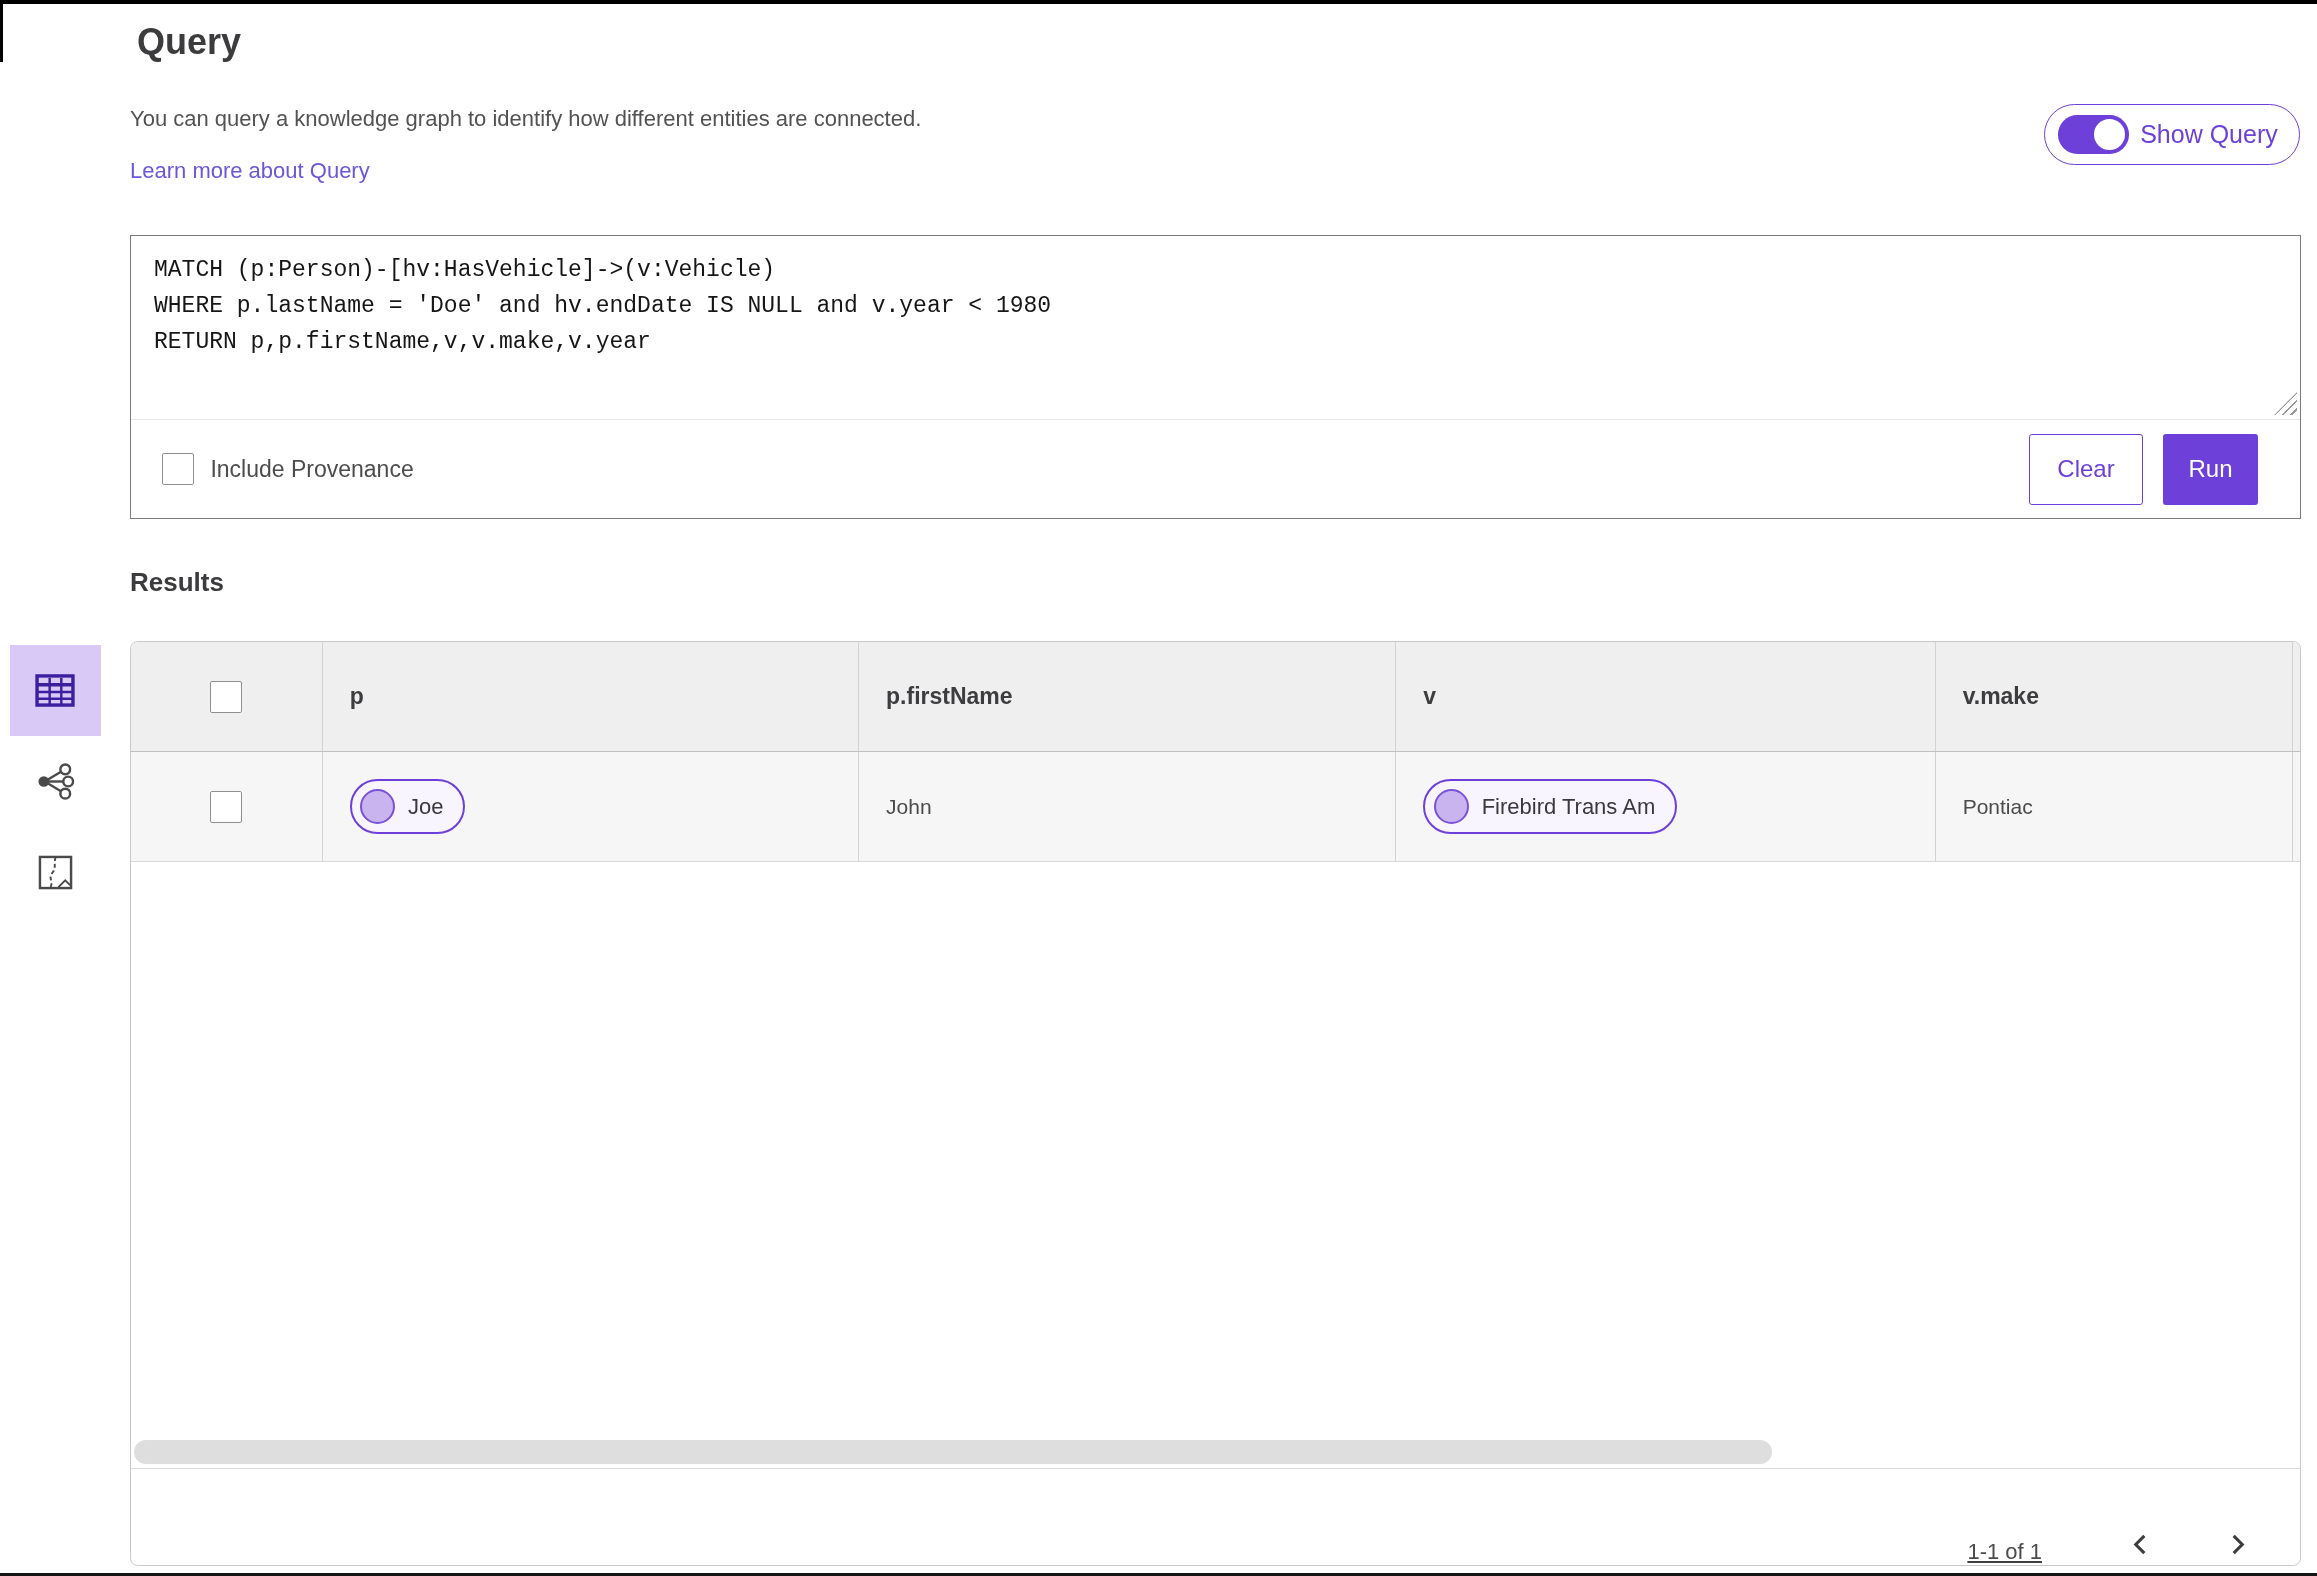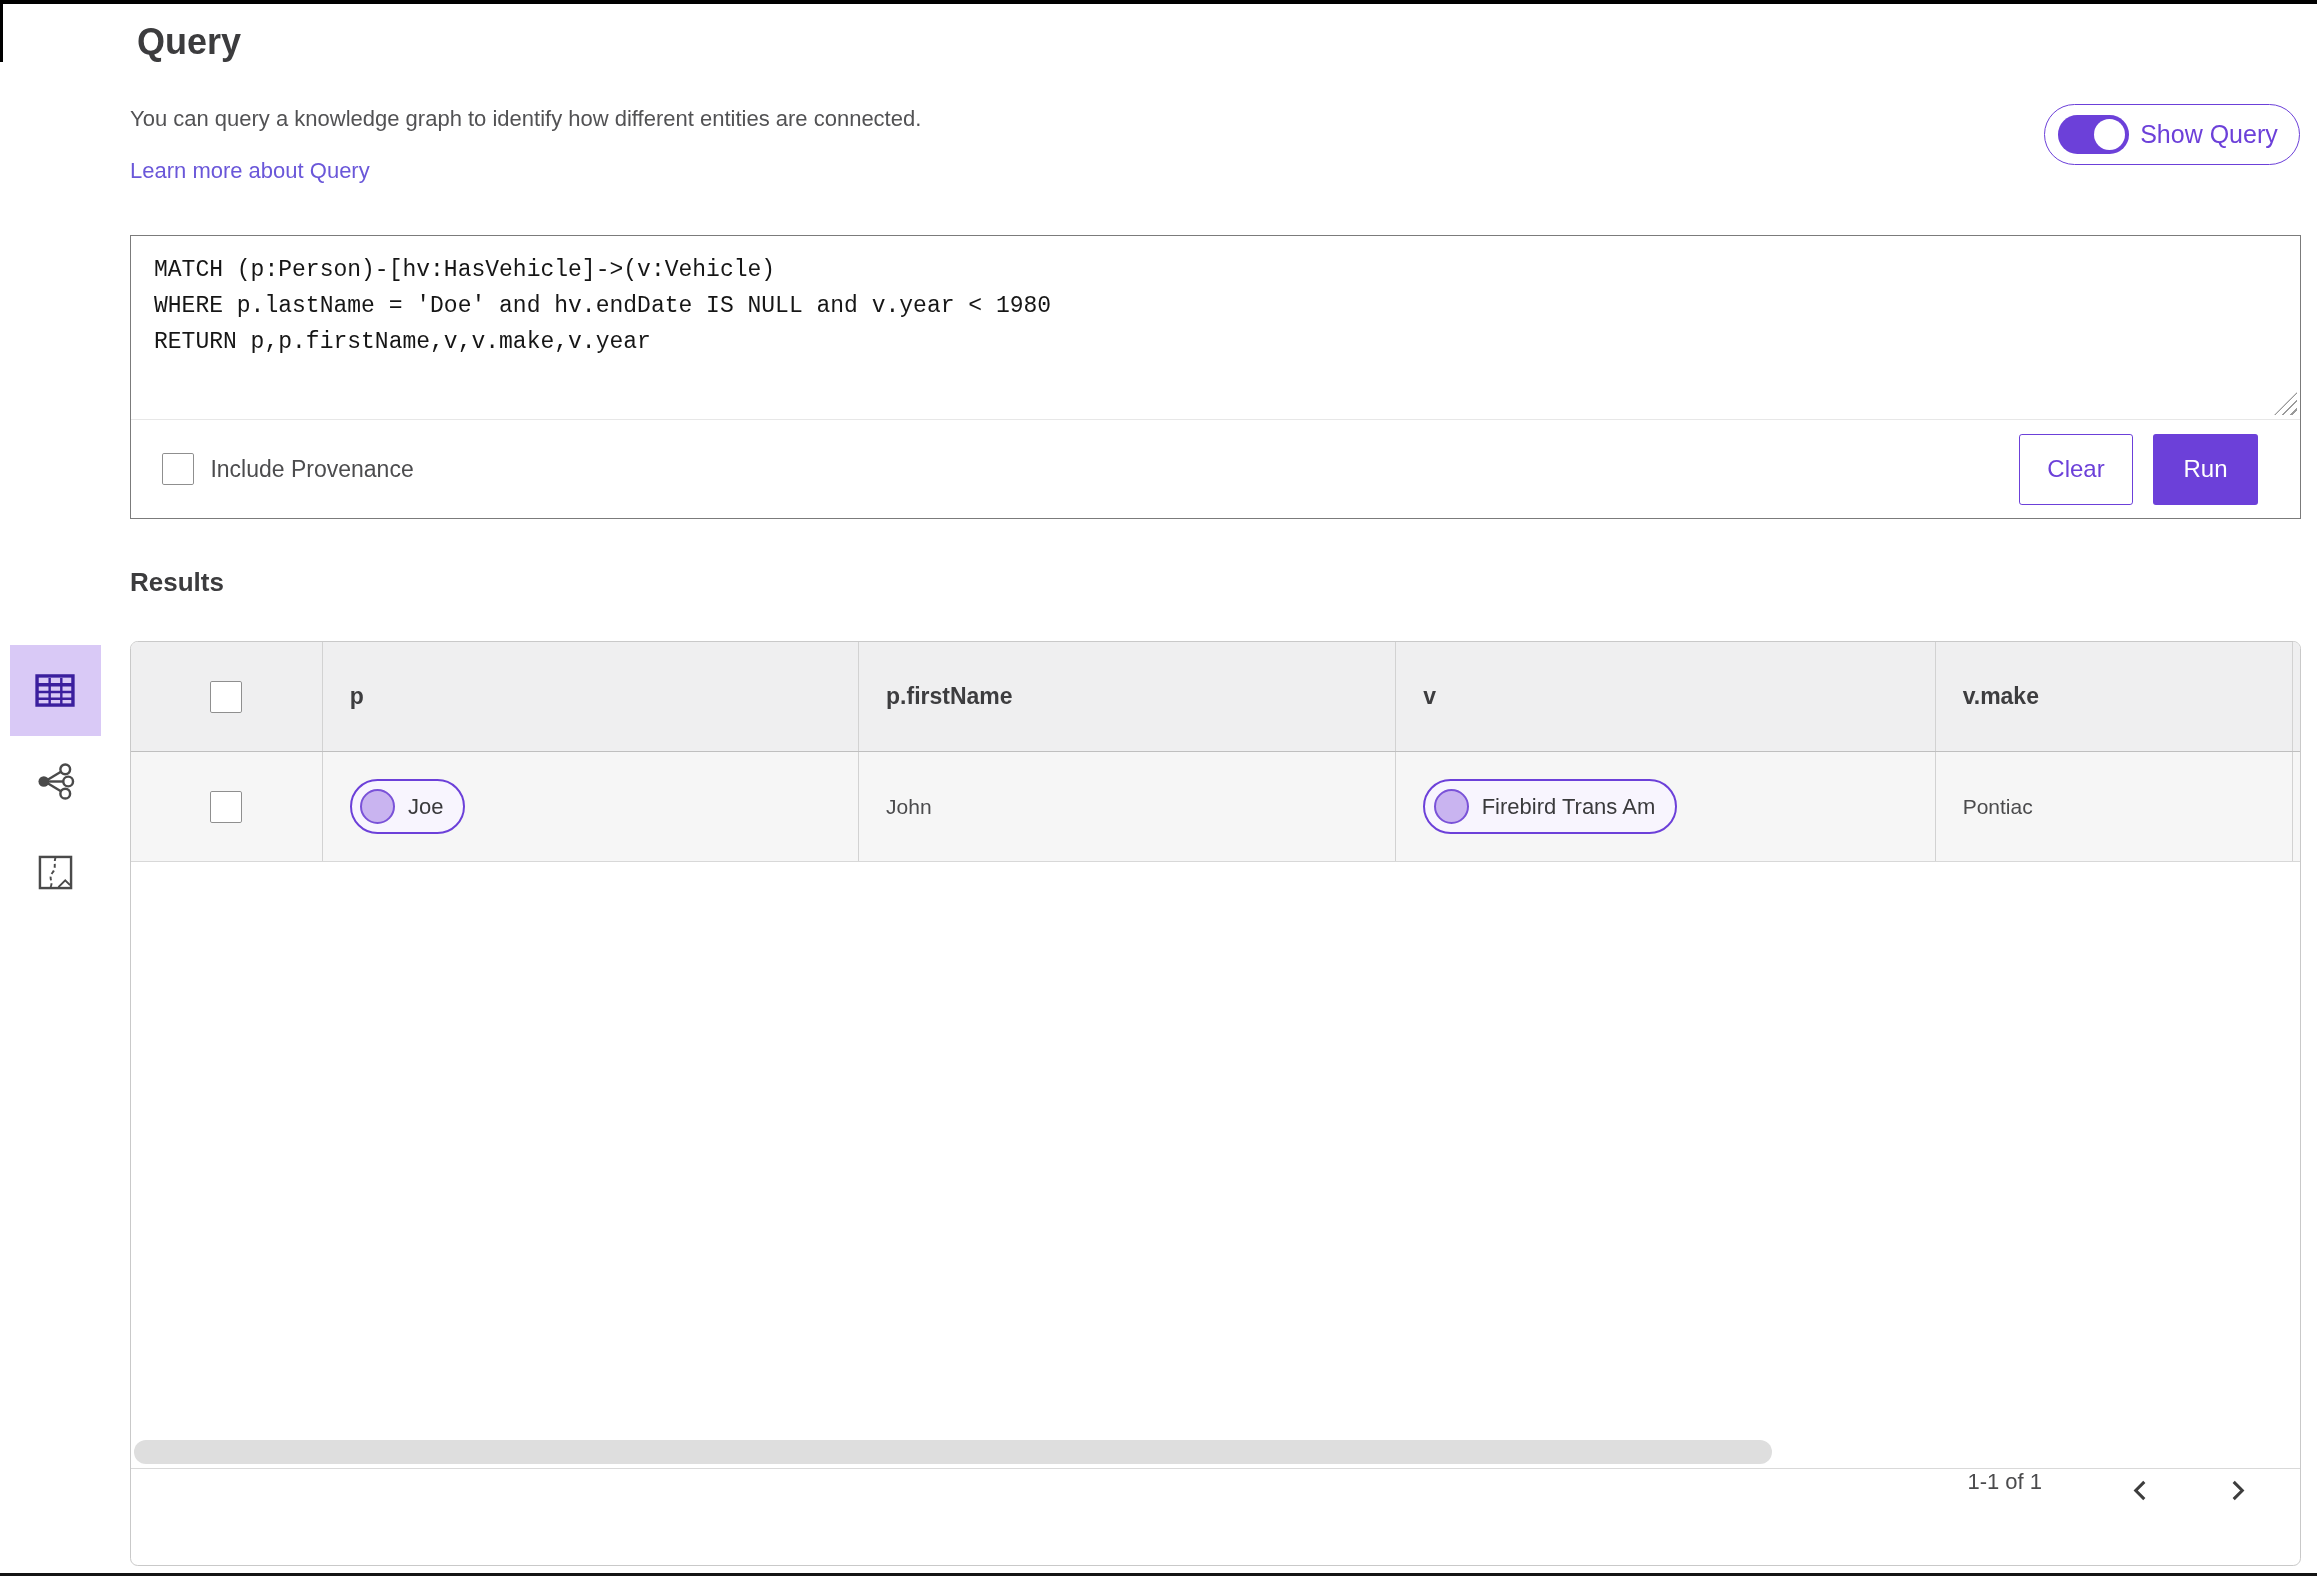--- a/index.html
+++ b/index.html
@@ -43,21 +43,21 @@
   .panel-footer{
     position:absolute;left:0;right:0;bottom:0;height:98px;border-top:1.9px solid #e7e7e7;
     display:flex;align-items:center;
   }
   .cb{display:inline-block;width:32px;height:32px;box-sizing:border-box;border:1.9px solid #8f8f8f;background:#fff;border-radius:1.9px;cursor:pointer;}
   .prov-wrap{display:flex;align-items:center;gap:16.4px;margin-left:31px;}
   .prov-label{font-size:23px;color:#4c4c4e;}
   .footer-buttons{margin-left:auto;display:flex;align-items:center;gap:20px;margin-right:42px;}
   .btn{height:71px;box-sizing:border-box;font-family:"Liberation Sans",sans-serif;font-size:24px;border-radius:2.9px;cursor:pointer;}
   .btn-clear{width:114px;background:#fff;border:1.9px solid #6C40D9;color:#6C40D9;}
-  .btn-run{width:105px;background:#6C40D9;border:none;color:#fff;}
+  .btn-run{width:95px;background:#6C40D9;border:none;color:#fff;}
 
   .results-title{position:absolute;left:130px;top:567px;font-size:26px;font-weight:700;color:#3c3c3e;margin:0;}
 
   
   .view-switch{position:absolute;left:9.7px;top:645px;width:91px;}
   .view-tile{width:91px;height:91px;display:flex;align-items:center;justify-content:center;cursor:pointer;}
   .view-tile.selected{background:#D9C9F6;}
 
   
   .rtable{
@@ -79,21 +79,21 @@
   .chip{
     display:inline-flex;align-items:center;height:55px;box-sizing:border-box;
     border:2.4px solid #6C40D9;border-radius:28px;background:#f8f5fe;
     padding:0 19.3px 0 8.7px;gap:12.6px;cursor:pointer;
   }
   .chip-dot{width:35px;height:35px;box-sizing:border-box;border-radius:50%;background:#C9B4F0;border:2.4px solid #7A52D8;}
   .chip-label{font-size:22px;color:#3a3a3c;}
 
   .hscroll-thumb{position:absolute;left:2.9px;top:798px;width:1638px;height:24px;border-radius:12.6px;background:#dedede;cursor:grab;}
   .pag-sep{position:absolute;left:0;right:0;top:826px;height:1px;background:#d9d9d9;}
-  .pag-row{position:absolute;left:0;right:0;top:827px;bottom:0;display:flex;align-items:flex-start;justify-content:flex-end;padding-right:43px;gap:58px;}
+  .pag-row{position:absolute;left:0;right:0;top:827px;bottom:0;display:flex;align-items:flex-end;justify-content:flex-end;padding-right:43px;gap:58px;text-decoration:underline;}
   .pag-range{font-size:22px;color:#4b4b4d;margin-right:21px;}
   .pag-btn{width:39px;height:42px;background:none;border:none;display:flex;align-items:center;justify-content:center;cursor:pointer;padding:0;}
 </style>
 </head>
 <body>
 
 <div class="stage">
   <div class="bar-top"></div>
   <div class="bar-left"></div>
 

